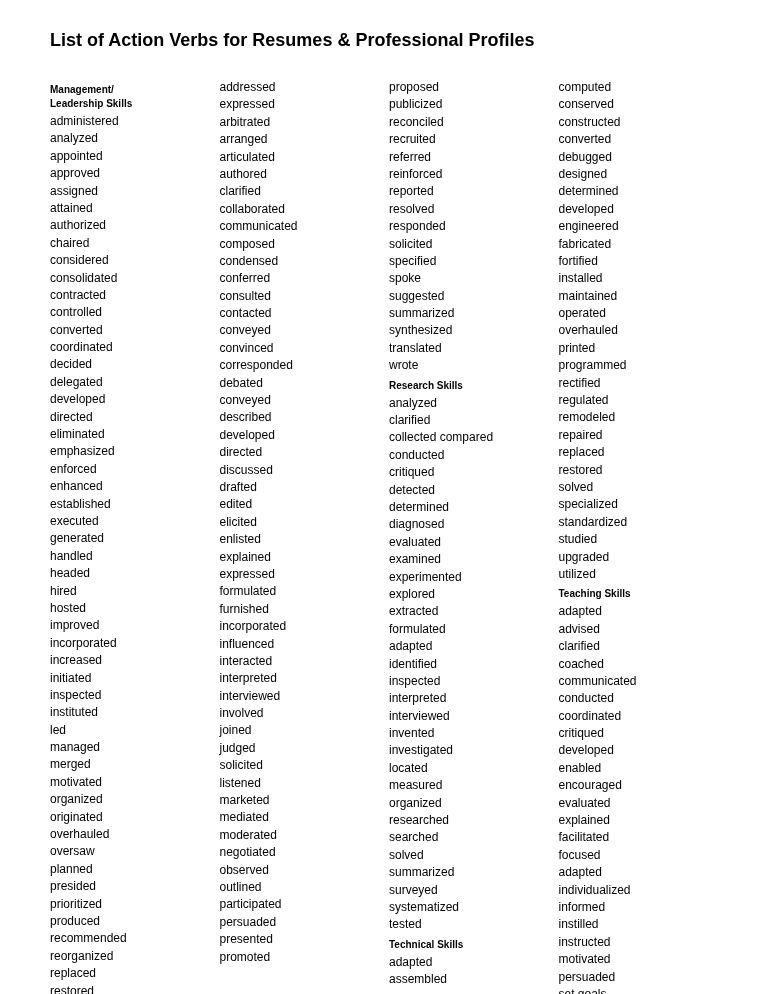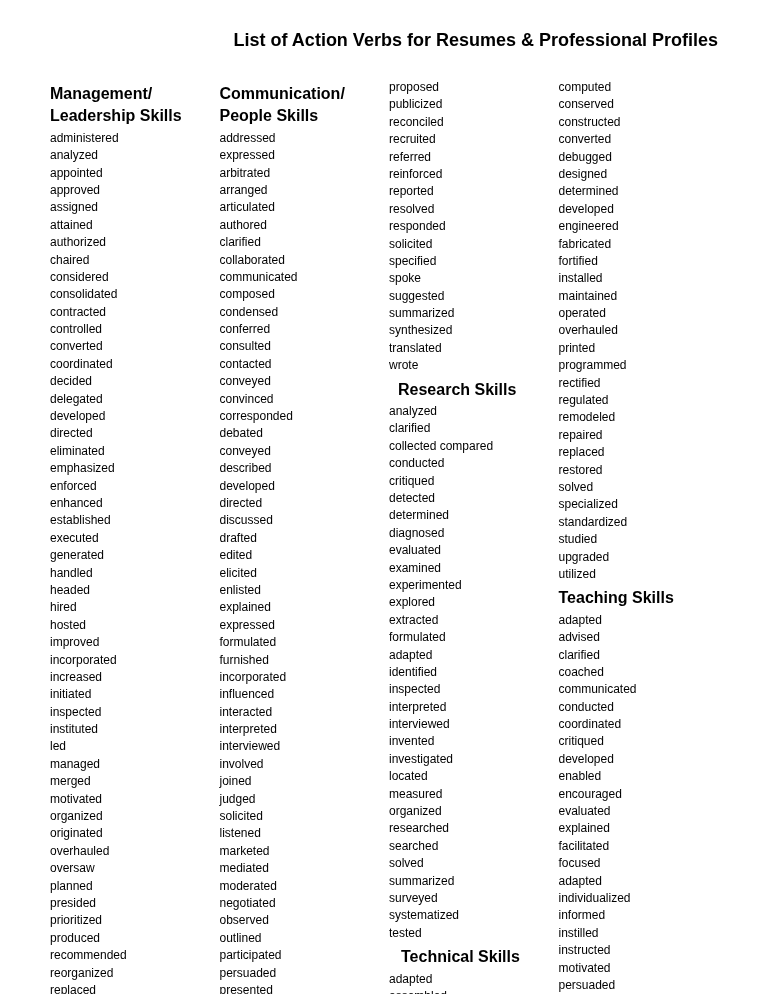--- a/index.html
+++ b/index.html
@@ -6,39 +6,39 @@
     body {
       background: #fff;
       font-family: Arial, Helvetica, sans-serif;
       font-size: 12px;
       color: #000;
       width: 768px;
       min-height: 994px;
       padding: 30px 50px 40px 50px;
     }
     h1 {
-      text-align: right;
+      text-align: left;
       font-size: 18px;
       font-weight: bold;
       margin-bottom: 28px;
       color: #000;
     }
     .columns {
       display: grid;
       grid-template-columns: 1fr 1fr 1fr 1fr;
       gap: 0 10px;
       align-items: start;
     }
     .column {
       display: flex;
       flex-direction: column;
     }
     .section-header {
       font-weight: bold;
-      font-size: 16px;
+      font-size: 10px;
       margin-bottom: 2px;
       margin-top: 4px;
       line-height: 1.4;
     }
     .word {
       font-size: 12px;
       line-height: 1.45;
       color: #000;
     }
   </style>
@@ -97,22 +97,20 @@
       <div class="word">planned</div>
       <div class="word">presided</div>
       <div class="word">prioritized</div>
       <div class="word">produced</div>
       <div class="word">recommended</div>
       <div class="word">reorganized</div>
       <div class="word">replaced</div>
       <div class="word">restored</div>
     </div>
     <div class="column">
-      <div class="section-header" style="white-space: pre-line;">Communication/
-People Skills</div>
       <div class="word">addressed</div>
       <div class="word">expressed</div>
       <div class="word">arbitrated</div>
       <div class="word">arranged</div>
       <div class="word">articulated</div>
       <div class="word">authored</div>
       <div class="word">clarified</div>
       <div class="word">collaborated</div>
       <div class="word">communicated</div>
       <div class="word">composed</div>
@@ -169,21 +167,21 @@
       <div class="word">resolved</div>
       <div class="word">responded</div>
       <div class="word">solicited</div>
       <div class="word">specified</div>
       <div class="word">spoke</div>
       <div class="word">suggested</div>
       <div class="word">summarized</div>
       <div class="word">synthesized</div>
       <div class="word">translated</div>
       <div class="word">wrote</div>
-      <div class="section-header" style="white-space: pre-line; margin-left: 9px;">Research Skills</div>
+      <div class="section-header" style="white-space: pre-line;">Research Skills</div>
       <div class="word">analyzed</div>
       <div class="word">clarified</div>
       <div class="word">collected compared</div>
       <div class="word">conducted</div>
       <div class="word">critiqued</div>
       <div class="word">detected</div>
       <div class="word">determined</div>
       <div class="word">diagnosed</div>
       <div class="word">evaluated</div>
       <div class="word">examined</div>
@@ -201,21 +199,21 @@
       <div class="word">located</div>
       <div class="word">measured</div>
       <div class="word">organized</div>
       <div class="word">researched</div>
       <div class="word">searched</div>
       <div class="word">solved</div>
       <div class="word">summarized</div>
       <div class="word">surveyed</div>
       <div class="word">systematized</div>
       <div class="word">tested</div>
-      <div class="section-header" style="white-space: pre-line; margin-left: 12px;">Technical Skills</div>
+      <div class="section-header" style="white-space: pre-line;">Technical Skills</div>
       <div class="word">adapted</div>
       <div class="word">assembled</div>
     </div>
     <div class="column">
       <div class="word">computed</div>
       <div class="word">conserved</div>
       <div class="word">constructed</div>
       <div class="word">converted</div>
       <div class="word">debugged</div>
       <div class="word">designed</div>

